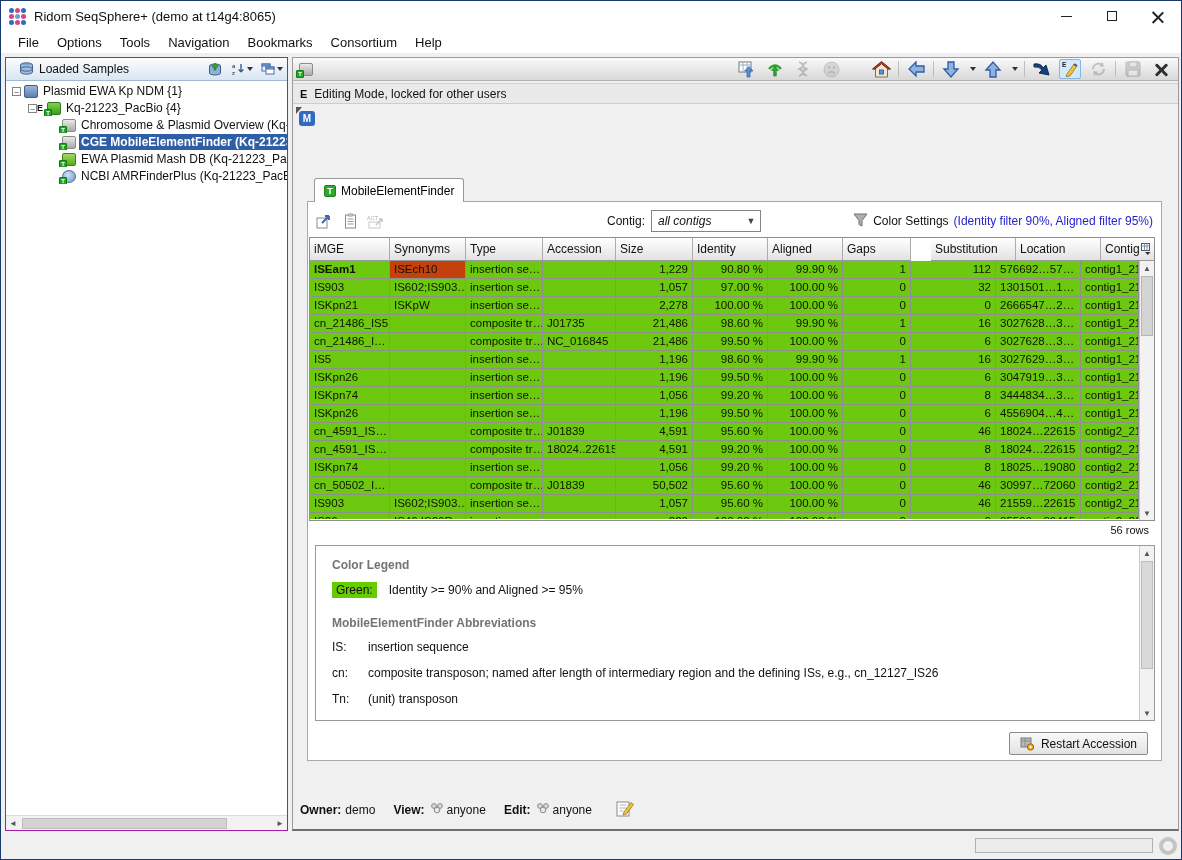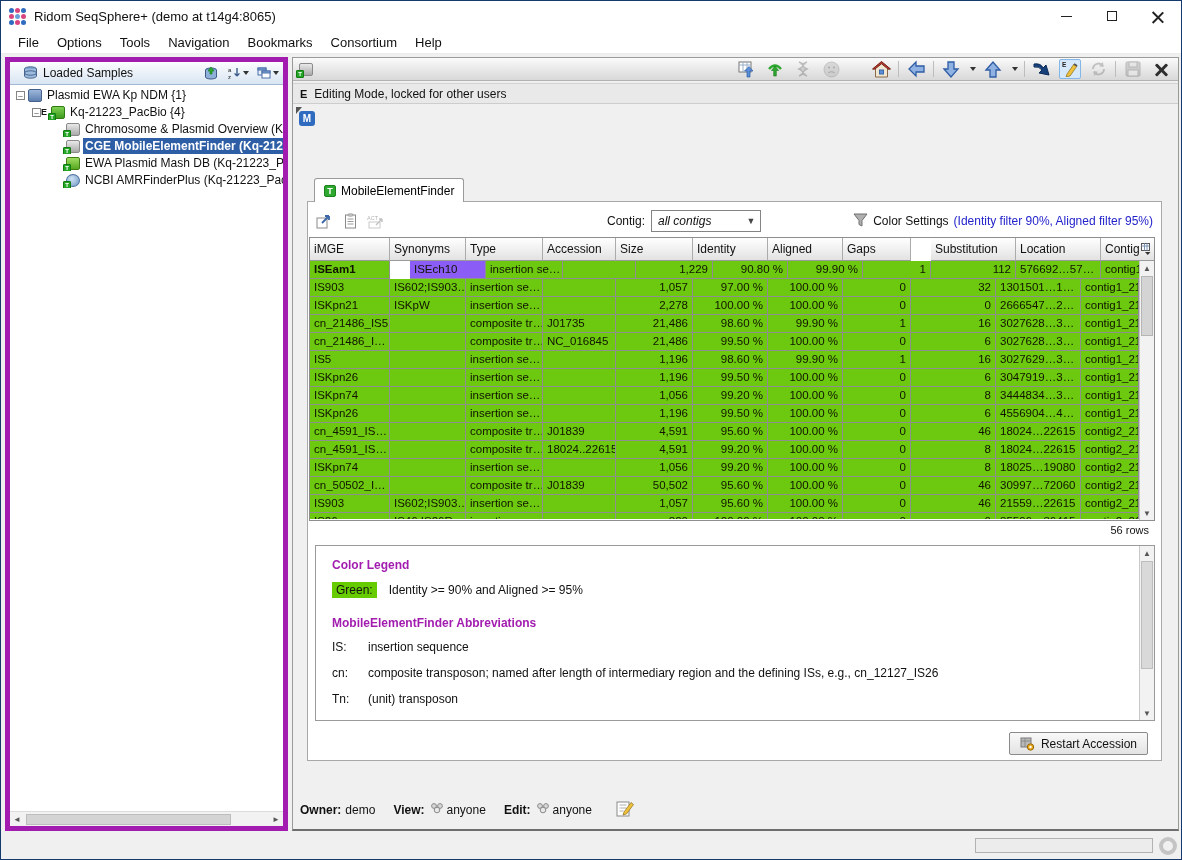--- a/index.html
+++ b/index.html
@@ -19,21 +19,21 @@
   .glyph-x{position:relative;width:12px;height:12px;}
   .glyph-x:before,.glyph-x:after{content:"";position:absolute;left:5px;top:0;width:1.6px;height:15px;background:#222;}
   .glyph-x:before{transform:rotate(45deg);}
   .glyph-x:after{transform:rotate(-45deg);}
 
   
   .menubar{height:23px;background:#fff;display:flex;align-items:center;padding-left:8px;border-bottom:1px solid #ececec;}
   .menuitem{font-size:13px;color:#111;padding:2px 9px;}
 
   
-  .lpanel{position:absolute;left:4px;top:56px;width:283px;height:774px;background:#fff;border:5px solid #a21caf;}
+  .lpanel{position:absolute;left:4px;top:56px;width:283px;height:774px;background:#fff;border:1px solid #a21caf;}
   .lheader{height:23px;background:linear-gradient(#fcfdfe,#d9e5f3);border-bottom:1px solid #a3b8d2;display:flex;align-items:center;padding:0 4px 0 5px;}
   .lheader .htitle{font-size:12px;color:#111;margin-left:5px;flex:1;}
   .hicon{display:flex;align-items:center;margin-left:8px;}
   .caret{width:0;height:0;border-left:3.5px solid transparent;border-right:3.5px solid transparent;border-top:4px solid #333;margin-left:2px;}
   .tree{position:absolute;left:0;right:0;top:24px;bottom:16px;overflow:hidden;font-size:12px;}
   .trow-t{height:16px;display:flex;align-items:center;white-space:nowrap;overflow:hidden;margin-top:1px;}
   .exp{width:9px;height:9px;border:1px solid #848484;background:#fff;font:8px/7px "Liberation Sans",sans-serif;text-align:center;color:#333;flex:none;}
   .ticon{width:14px;height:13px;position:relative;flex:none;margin:0 3px 0 3px;border-radius:2px;}
   .i-proj{background:linear-gradient(#9db7da,#5d7fb0);border:1px solid #44618e;}
   .i-sample{background:linear-gradient(#7ed052,#3f9c1e);border:1px solid #2f7a12;}
@@ -97,21 +97,21 @@
   .cell{flex:none;font-size:11.5px;color:#101400;padding:2px 4px 0;border-right:1px solid #8f8f8f;border-bottom:1px solid #8f8f8f;white-space:nowrap;overflow:hidden;}
   .cell.num{text-align:right;}
   .vsb{position:absolute;right:0;top:23px;bottom:0;width:15px;background:#f2f2f2;border-left:1px solid #c6c6c6;}
   .sbtn{height:14px;display:flex;align-items:center;justify-content:center;font-size:8px;color:#555;}
   .sbtn.dn{position:absolute;bottom:0;left:0;right:0;}
   .vthumb{position:absolute;left:1px;right:1px;top:15px;height:60px;background:#d4d4d4;border:1px solid #b5b5b5;}
   .rowcount{position:absolute;top:322px;right:12px;font-size:11px;color:#111;}
 
   .legendbox{position:absolute;left:7px;top:343px;width:840px;height:176px;border:1px solid #9a9a9a;background:#fff;overflow:hidden;}
   .lcontent{position:absolute;left:0;top:0;right:15px;bottom:0;padding:9px 0 0 16px;}
-  .ltitle{font-size:12px;font-weight:bold;color:#a21caf;margin:3px 0 10px;}
+  .ltitle{font-size:12px;font-weight:bold;color:#737373;margin:3px 0 10px;}
   .lrow{display:flex;align-items:center;margin:0 0 11px;font-size:12px;color:#111;}
   .swatch{padding:1px 4px;margin-right:12px;font-size:12px;color:#111;}
   .abbrrow{display:flex;margin:0 0 12px;font-size:12px;color:#111;}
   .abbrterm{width:36px;flex:none;}
   .lsb{position:absolute;right:0;top:0;bottom:0;width:15px;background:#f2f2f2;border-left:1px solid #c8c8c8;}
   .lthumb{position:absolute;left:1px;right:1px;top:15px;height:108px;background:#d9d9d9;border:1px solid #bdbdbd;}
 
   .restart{position:absolute;right:13px;top:530px;height:23px;background:linear-gradient(#f9f9f9,#e3e3e3);border:1px solid #8a8a8a;border-radius:2px;display:flex;align-items:center;padding:0 10px;font-size:12px;color:#111;}
   .restart svg{margin-right:6px;}
 
@@ -419,21 +419,21 @@
         <div class="chooser" style="position:absolute;right:0;top:0;width:15px;height:23px;">
           <svg width="11" height="12" viewBox="0 0 11 12">
               <rect x="0.5" y="0.5" width="8" height="7" fill="#fff" stroke="#555"></rect>
               <path d="M0.5 3h8 M3.5 0.5v7 M6 0.5v7" stroke="#7a93b5"></path>
               <path d="M4 9 L9.5 9 L6.75 12 Z" fill="#333"></path>
             </svg>
         </div>
         <div class="tbody">
             <div class="trow">
               <div class="cell" style="width: 80px; background: rgb(108, 201, 15); font-weight: bold;">ISEam1</div>
-              <div class="cell" style="width: 76px; background: #8b5cf6; margin-left: 20px;">ISEch10</div>
+              <div class="cell" style="width: 76px; background: #c2410c;">ISEch10</div>
               <div class="cell" style="width: 77px; background: rgb(108, 201, 15);">insertion se…</div>
               <div class="cell" style="width: 73px; background: rgb(108, 201, 15);"></div>
               <div class="cell num" style="width: 77px; background: rgb(108, 201, 15);">1,229</div>
               <div class="cell num" style="width: 75px; background: rgb(108, 201, 15);">90.80 %</div>
               <div class="cell num" style="width: 75px; background: rgb(108, 201, 15);">99.90 %</div>
               <div class="cell num" style="width: 68px; background: rgb(108, 201, 15);">1</div>
               <div class="cell num" style="width: 85px; background: rgb(108, 201, 15);">112</div>
               <div class="cell" style="width: 85px; background: rgb(108, 201, 15);">576692…57…</div>
               <div class="cell" style="width: 58px; background: rgb(108, 201, 15);">contig1_212…</div>
             </div>

